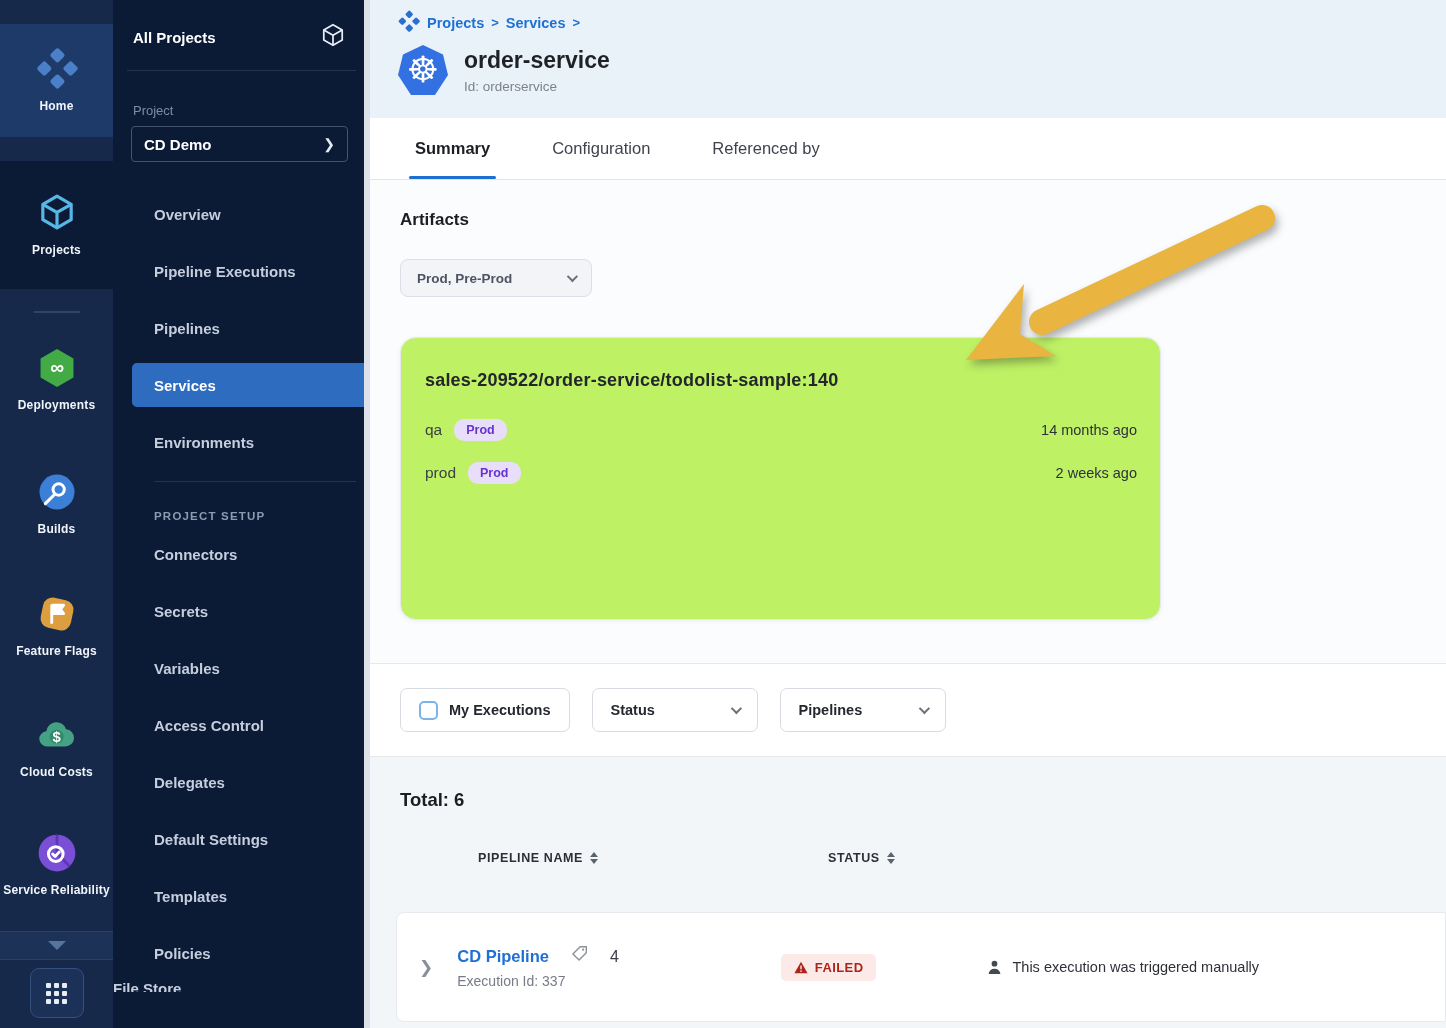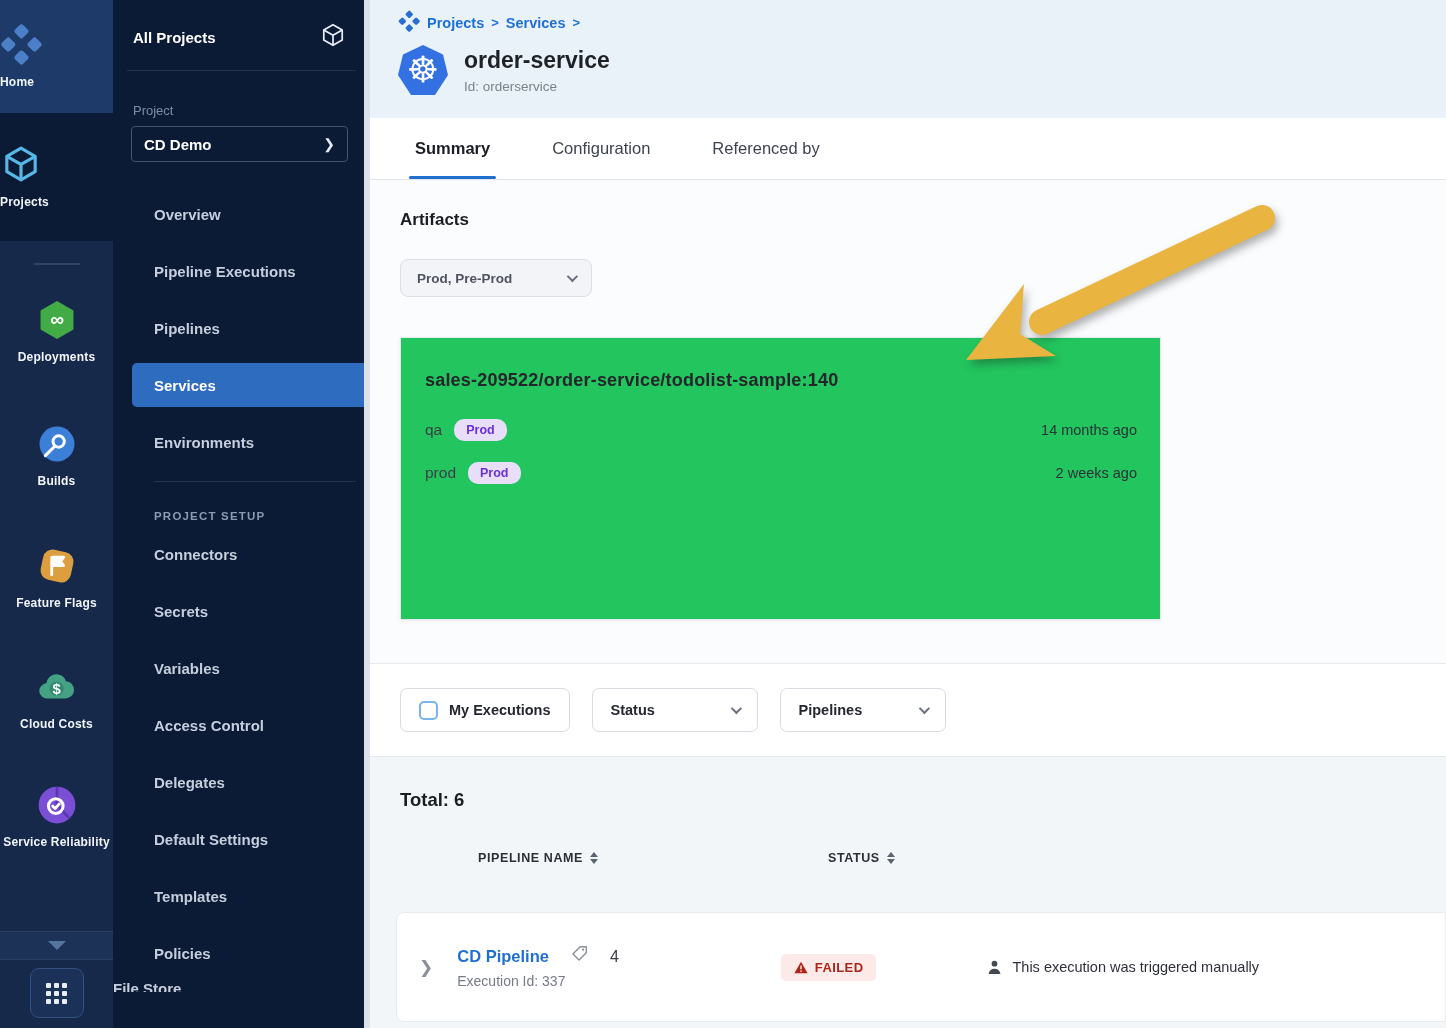--- a/index.html
+++ b/index.html
@@ -2,21 +2,21 @@
 <html><head>
 <meta charset="utf-8">
 <style>
   * { margin:0; padding:0; box-sizing:border-box; }
   html,body { width:1446px; height:1028px; overflow:hidden; }
   body { font-family:"Liberation Sans","DejaVu Sans",sans-serif; background:#fff; }
   .app { position:relative; width:1446px; height:1028px; display:flex; }
 
   
   .rail { width:113px; height:100%; background:#16294b; display:flex; flex-direction:column; align-items:center; flex-shrink:0; }
-  .rail-tile { width:100%; display:flex; flex-direction:column; align-items:flex-start; justify-content:center; gap:9px; cursor:pointer; }
+  .rail-tile { width:100%; display:flex; flex-direction:column; align-items:center; justify-content:center; gap:9px; cursor:pointer;margin-top:24px; }
   .rail-tile.home { height:113px; background:#1d3a69; }
   .rail-tile.projects { height:128px; background:#0b1b36; }
   .rail-item { display:flex; flex-direction:column; align-items:center; gap:8px; cursor:pointer; }
   .rail-label { color:#f1f4f9; font-size:12px; font-weight:bold; text-align:center; line-height:1.35; letter-spacing:.2px; }
   .rail-divider { width:46px; border-top:2px solid #2d4568; margin-top:22px; }
   .mi { width:42px; height:42px; display:flex; align-items:center; justify-content:center; }
   .rail-bottom { margin-top:auto; width:100%; display:flex; flex-direction:column; align-items:center; }
   .rail-hr { width:100%; border-top:1px solid #2a3f63; }
   .rail-chev-band { width:100%; background:#1c3257; display:flex; justify-content:center; padding:9px 0; }
   .chev-down-tri { width:0; height:0; border-left:9px solid transparent; border-right:9px solid transparent; border-top:9px solid #55759f; }
@@ -56,21 +56,21 @@
   .tabs { height:62px; background:#fff; border-bottom:1px solid #e2e4e9; display:flex; align-items:stretch; padding-left:45px; gap:62px; }
   .tab { display:flex; align-items:center; font-size:16.5px; color:#3e434e; cursor:pointer; position:relative; }
   .tab.active { font-weight:bold; color:#1b1e24; }
   .tab.active::after { content:""; position:absolute; left:-6px; right:-6px; bottom:0; height:3px; background:#1f6fd0; border-radius:2px; }
 
   .artifacts { height:483px; background:#fbfcfd; padding:30px 0 0 30px; }
   .artifacts-title { font-size:17px; font-weight:bold; color:#1b1d22; }
   .artifact-filter { margin-top:29px; width:192px; height:38px; background:#f3f4f8; border:1px solid #dcdfe8; border-radius:8px; display:flex; align-items:center; justify-content:space-between; padding:0 16px; cursor:pointer; }
   .artifact-filter-value { font-size:13.5px; font-weight:bold; color:#4f5262; }
   .chev { width:8px; height:8px; border-right:2px solid #6a6f7c; border-bottom:2px solid #6a6f7c; transform:rotate(45deg) translateY(-2px); }
-  .artifact-card { margin-top:40px; width:761px; height:283px; background:#22c55e; border:1px solid #e6e8ef; border-radius:0; box-shadow:0 1px 4px rgba(40,48,70,.07); padding:32px 23px 0 24px; }
+  .artifact-card { margin-top:40px; width:761px; height:283px; background:#bef264; border:1px solid #e6e8ef; border-radius:16px; box-shadow:0 1px 4px rgba(40,48,70,.07); padding:32px 23px 0 24px; }
   .artifact-card-title { font-size:18px; font-weight:bold; color:#24262b; letter-spacing:.2px; }
   .artifact-row { display:flex; align-items:center; margin-top:28px; }
   .artifact-row + .artifact-row { margin-top:21px; }
   .env-name { font-size:15.5px; color:#3c3f46; }
   .prod-badge { margin-left:12px; background:#e9defa; color:#6832d2; font-size:12.5px; font-weight:bold; padding:4px 12px; border-radius:10px; }
   .artifact-time { margin-left:auto; font-size:14.5px; color:#2f3138; }
 
   .filterbar { height:94px; background:#fff; border-top:1px solid #e6e8ec; border-bottom:1px solid #e6e8ec; display:flex; align-items:center; gap:22px; padding-left:30px; }
   .fbtn { height:44px; background:#fff; border:1px solid #d9dbe2; border-radius:7px; display:flex; align-items:center; gap:11px; padding:0 18px; font-size:14.5px; font-weight:bold; color:#24272e; cursor:pointer; }
   .fbtn .chev { margin-left:18px; }

